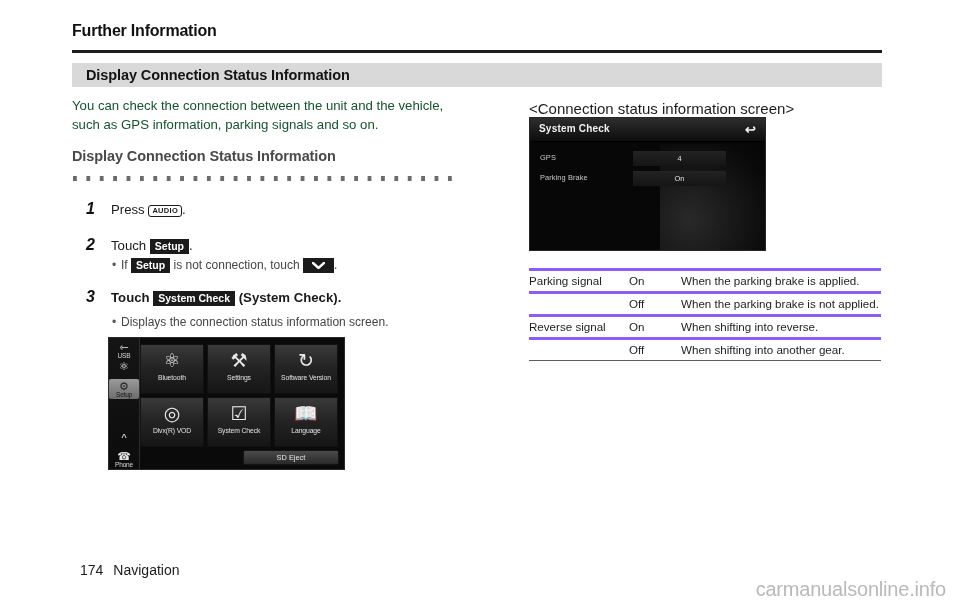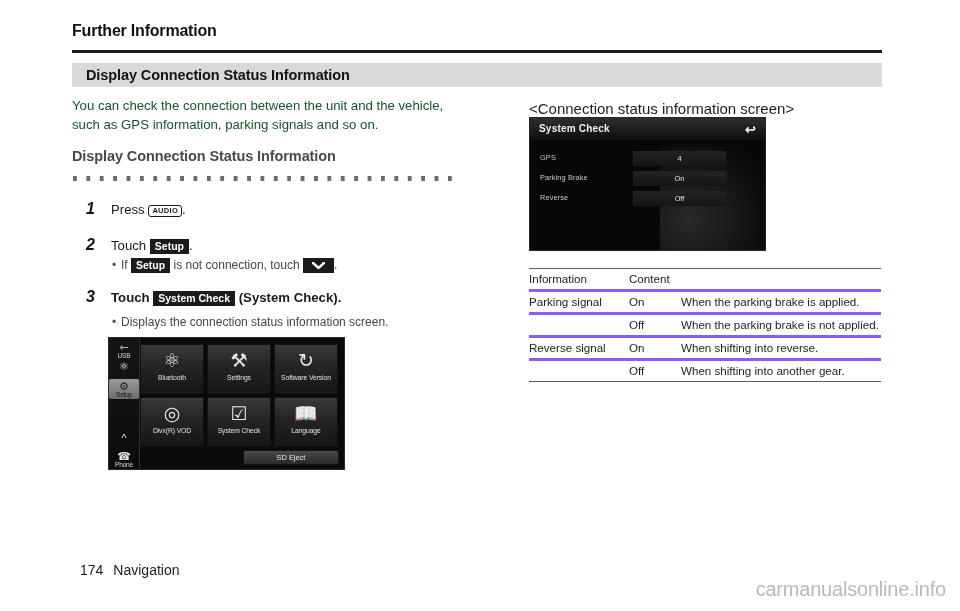--- a/index.html
+++ b/index.html
@@ -496,34 +496,24 @@
     <span class="sys-row-valuebox">
       <span class="sys-row-value">4</span>
     </span>
   </div>
   <div class="sys-row" style="top:53px;">
     <span class="sys-row-label">Parking Brake</span>
     <span class="sys-row-valuebox">
       <span class="sys-row-value">On</span>
     </span>
   </div>
-  <div class="sys-row" style="top:73px;">
-    <span class="sys-row-label">Reverse</span>
-    <span class="sys-row-valuebox">
-      <span class="sys-row-value">Off</span>
-    </span>
-  </div>
 </div>
 
 <table id="info-table">
   <tbody>
-    <tr class="rule-top hdr">
-      <td class="col-info">Information</td>
-      <td colspan="2">Content</td>
-    </tr>
     <tr class="rule-thin">
       <td class="col-info">Parking signal</td>
       <td class="col-onoff">On</td>
       <td>When the parking brake is applied.</td>
     </tr>
     <tr class="rule-thin">
       <td class="col-info"></td>
       <td class="col-onoff">Off</td>
       <td>When the parking brake is not applied.</td>
     </tr>

